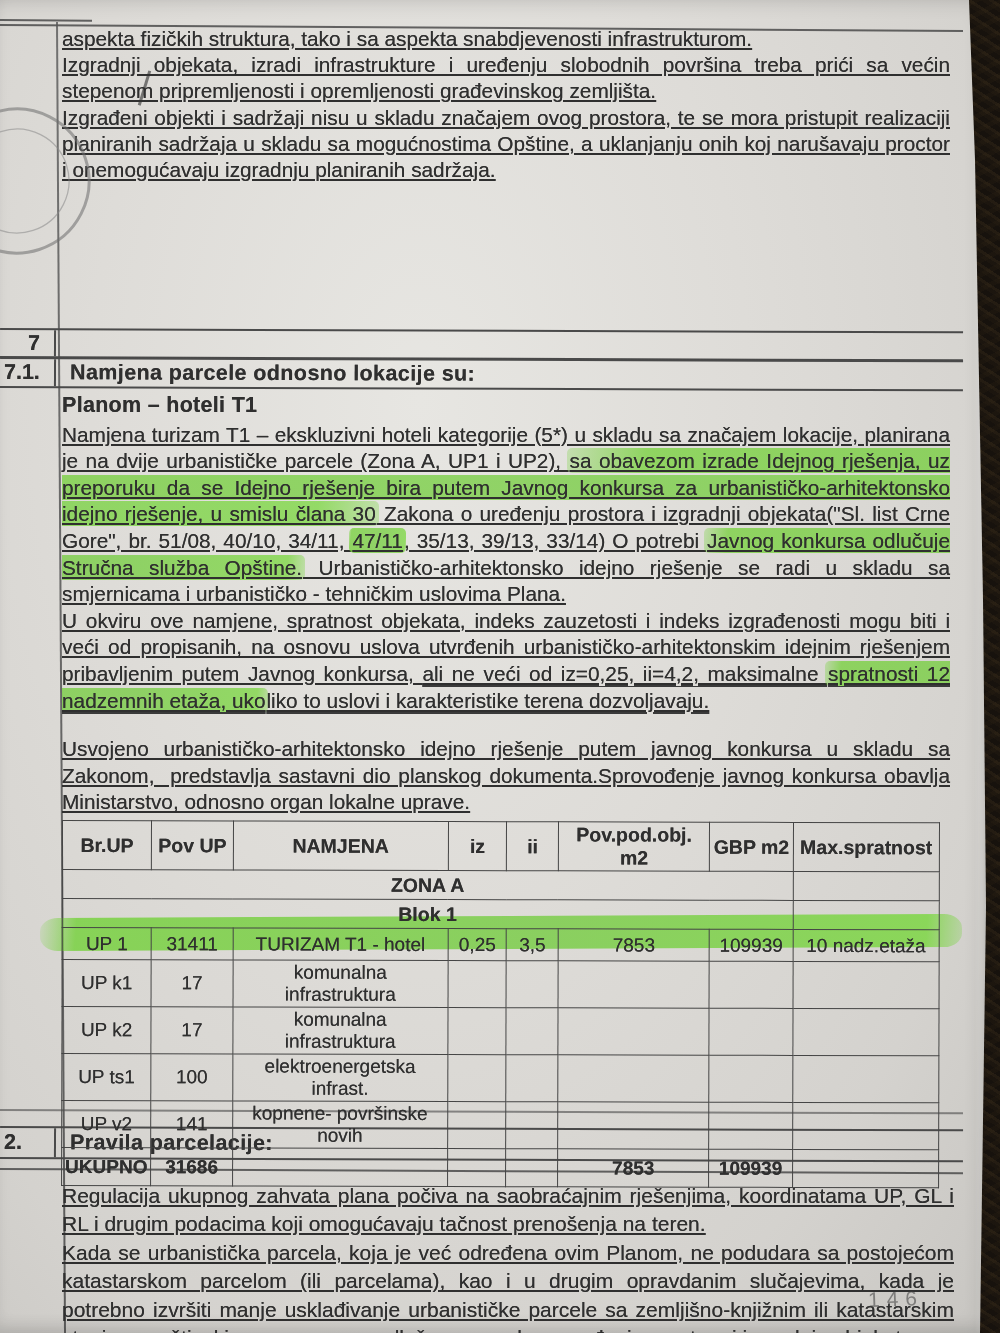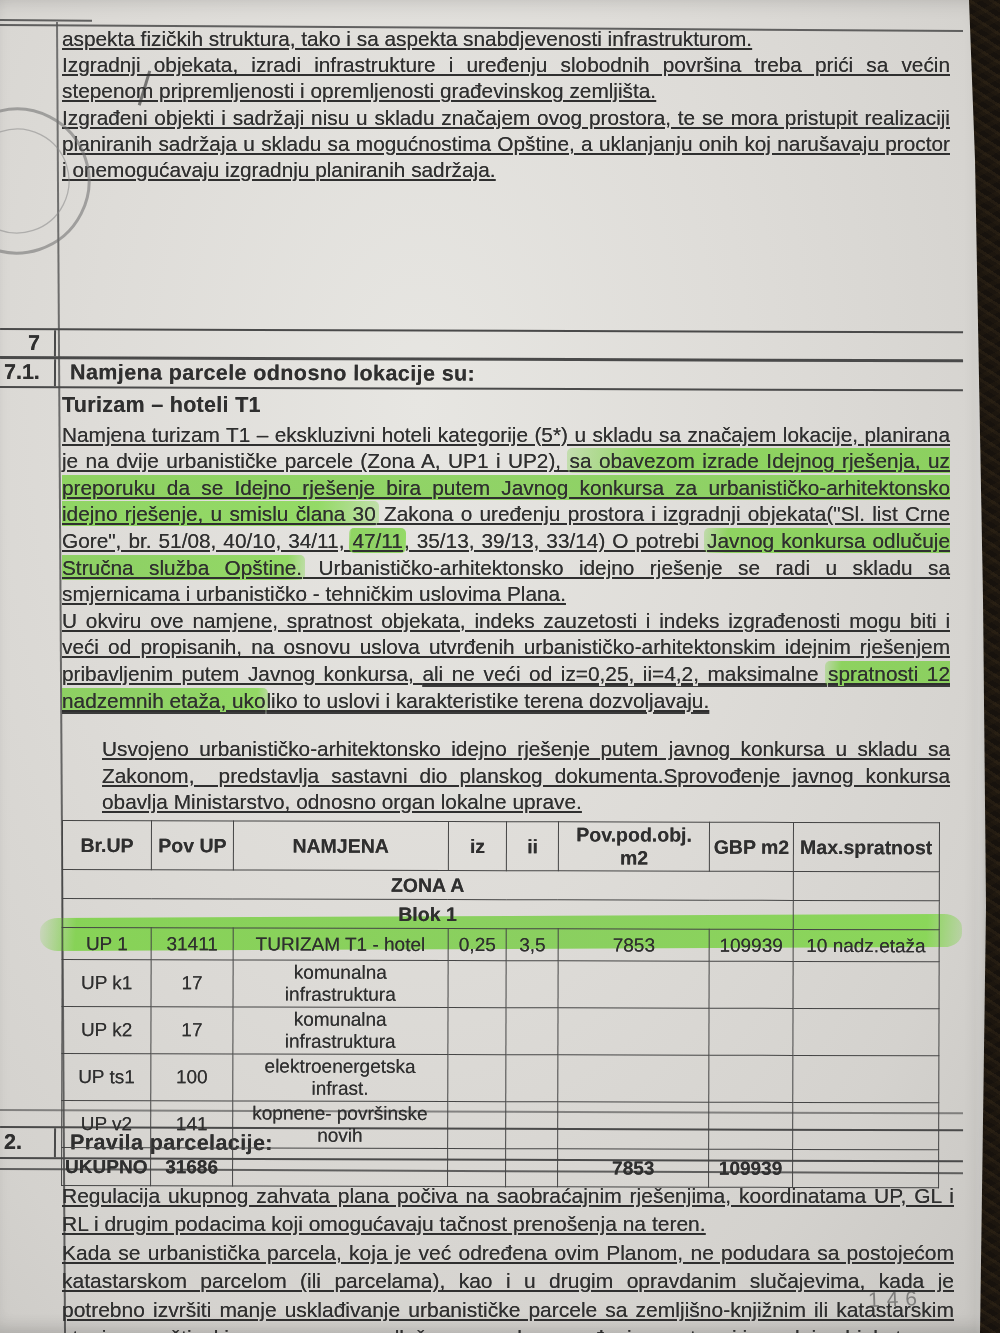--- a/index.html
+++ b/index.html
@@ -107,24 +107,24 @@
     <div class="section-row txt" style="top:328px; height:30px;">
       <div class="num right">7</div>
     </div>
 
     <div class="section-row txt" style="top:357px; height:31px;">
       <div class="num left">7.1.</div>
       <div class="title">Namjena parcele odnosno lokacije su:</div>
     </div>
 
     <div class="block txt" style="top:392px; line-height:26.6px;">
-      <div class="doc-heading">Turizam – hoteli T1</div>
+      <div class="doc-heading">Planom – hoteli T1</div>
       <p><span>Namjena turizam T1 – ekskluzivni hoteli kategorije (5*) u skladu sa značajem lokacije, planirana je na dvije urbanističke parcele (Zona A, UP1 i UP2), </span><span class="hl">sa obavezom izrade Idejnog rješenja, uz preporuku da se Idejno rješenje bira putem Javnog konkursa za urbanističko-arhitektonsko idejno rješenje, u smislu člana 30</span><span> Zakona o uređenju prostora i izgradnji objekata("Sl. list Crne Gore", br. 51/08, 40/10, 34/11, </span><span class="hl">47/11</span><span>, 35/13, 39/13, 33/14) O potrebi </span><span class="hl">Javnog konkursa odlučuje Stručna služba Opštine.</span><span> Urbanističko-arhitektonsko idejno rješenje se radi u skladu sa smjernicama i urbanističko - tehničkim uslovima Plana.</span></p>
       <p><span>U okviru ove namjene, spratnost objekata, indeks zauzetosti i indeks izgrađenosti mogu biti i veći od propisanih, na osnovu uslova utvrđenih urbanističko-arhitektonskim idejnim rješenjem pribavljenim putem Javnog konkursa, </span><span class="ul">ali ne veći od iz=0,25, ii=4,2, maksimalne </span><span class="ul hl">spratnosti 12 nadzemnih etaža, uko</span><span class="ul">liko to uslovi i karakteristike terena dozvoljavaju.</span></p>
-      <p style="margin-top:22px;padding-left:40px;">Usvojeno urbanističko-arhitektonsko idejno rješenje putem javnog konkursa u skladu sa Zakonom,&nbsp; predstavlja sastavni dio planskog dokumenta.Sprovođenje javnog konkursa obavlja Ministarstvo, odnosno organ lokalne uprave.</p>
+      <p style="margin-top:22px;">Usvojeno urbanističko-arhitektonsko idejno rješenje putem javnog konkursa u skladu sa Zakonom,&nbsp; predstavlja sastavni dio planskog dokumenta.Sprovođenje javnog konkursa obavlja Ministarstvo, odnosno organ lokalne uprave.</p>
     </div>
 
     <div class="marker-streak"></div>
 
     <table class="ptable" id="ptable">
         <colgroup>
           <col style="width: 10%;">
           <col style="width: 9.3%;">
           <col style="width: 24.6%;">
           <col style="width: 6.7%;">

